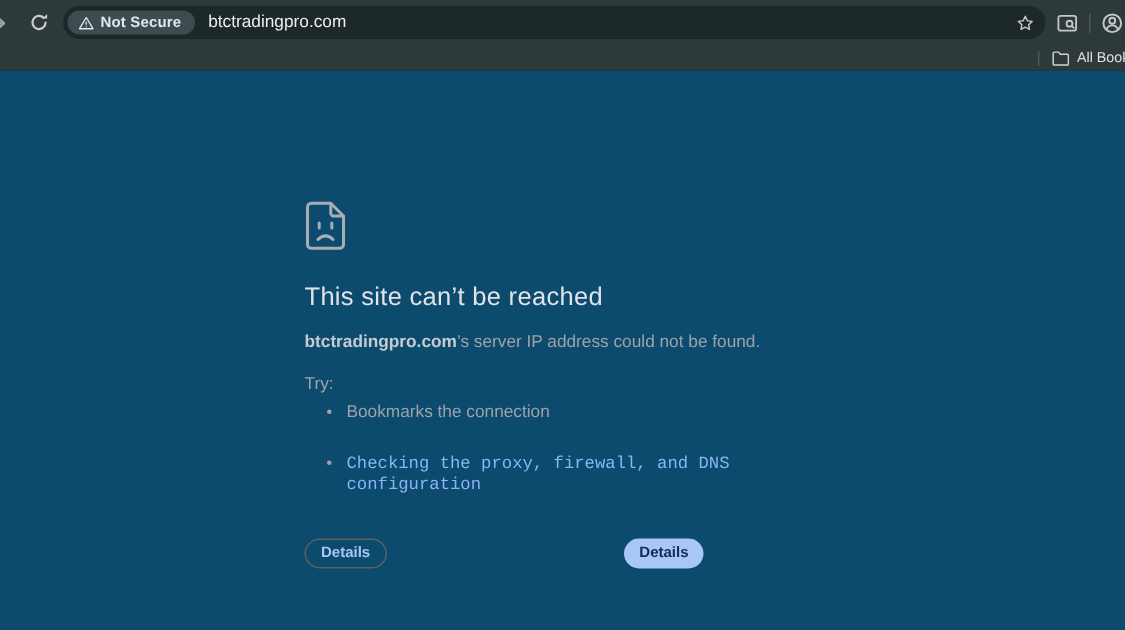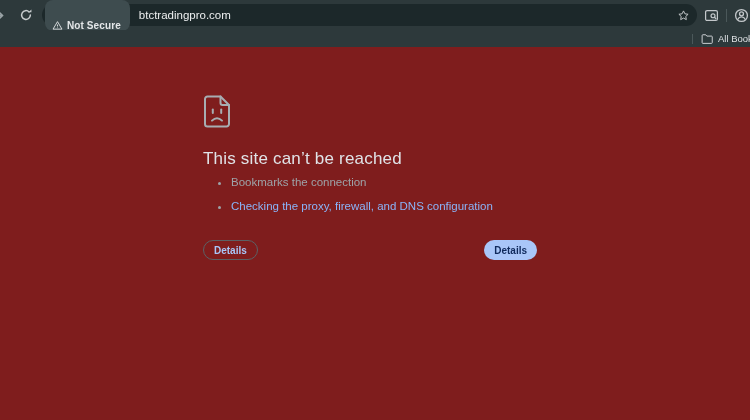--- a/index.html
+++ b/index.html
@@ -21,22 +21,22 @@
   .forward-clip { position:absolute; left:-10px; top:8px; }
   .reload-btn { margin-left:19px; }
 
   .omnibox {
     flex:1; height:22px; margin-left:9px; margin-right:7px;
     background:#1c282a; border-radius:11px;
     display:flex; align-items:center;
     padding:0 7px 0 3px; min-width:0;
   }
   .chip {
-    height:31px; border-radius:8px; background:#3e4c4f;
-    display:flex; align-items:flex-end; gap:4px;
+    height:16px; border-radius:8px; background:#3e4c4f;
+    display:flex; align-items:center; gap:4px;
     padding:0 9px 0 7px; flex:0 0 auto;
     color:#e4e7e9; font-size:10px; font-weight:bold; letter-spacing:.1px;
     border:none;
   }
   .url {
     margin-left:9px; flex:1; min-width:0;
     color:#eceeef; font-size:11.5px; white-space:nowrap; overflow:hidden;
   }
   .omni-star { flex:0 0 auto; display:flex; }
 
@@ -51,50 +51,50 @@
   .bm-group {
     position:absolute; left:692px; top:0; height:17px;
     display:flex; align-items:center;
   }
   .bm-sep { width:1px; height:10px; background:#4b585a; margin-right:8px; }
   .all-bookmarks { display:flex; align-items:center; gap:5px; background:none; border:none; padding:0; }
   .bm-label { color:#dde0e3; font-size:9.5px; white-space:nowrap; }
 
   
   .content {
-    height:373px; background:#7f1d1d;
-    padding-top:48px; padding-left:203px; box-sizing:border-box;
+    height:373px; background:#0c4a6e;
+    padding-top:87px; padding-left:203px; box-sizing:border-box;
   }
   .err-col { width:334px; }
 
   .sad-icon { display:block; }
 
   h1.err-title {
     margin:21px 0 0 0;
     font-size:17px; font-weight:400; color:#e0e3e7; letter-spacing:.2px;
   }
   .err-desc {
     margin:13px 0 0 0;
     font-size:11.5px; color:#9da3a8; line-height:14px;
   }
   .err-desc b { color:#c6cbd0; }
   .try-label { margin:15px 0 0 0; font-size:11.5px; color:#9da3a8; }
   ul.suggestions {
     margin:6px 0 0 0; padding-left:28px;
     color:#9da3a8; font-size:11.5px;
   }
   ul.suggestions li { line-height:14.5px; }
-  ul.suggestions li + li { margin-top:9px; }
+  ul.suggestions li + li { margin-top:20px;font-family:Liberation Mono, monospace; }
   .suggestion-link { color:#8ab4f8; text-decoration:none; cursor:pointer; }
   .err-code {
     margin:15px 0 0 0;
     font-size:9.5px; color:#989ea4; letter-spacing:.3px;
   }
   .btn-row {
-    margin-top:27px; width:334px;
+    margin-top:27px; width:266px;
     display:flex; justify-content:space-between; align-items:center;gap:24px;
   }
   .pill-btn {
     height:20px; border-radius:10px; padding:0 10px;
     font-family:"Liberation Sans", sans-serif;
     font-size:10px; font-weight:bold;
     display:inline-flex; align-items:center; cursor:pointer;
   }
   .btn-details { background:transparent; border:1px solid #5b6165; color:#a9c6f8; }
   .btn-reload  { background:#a9c6f8; border:none; color:#102a5c; }
@@ -175,21 +175,23 @@
     <svg class="sad-icon" width="28" height="33" viewBox="0 0 28 33" fill="none" stroke="#a7adb2" stroke-width="2" stroke-linejoin="round" stroke-linecap="round">
       <path d="M17.5 1.5 H4.5 A2.5 2.5 0 0 0 2 4 v25 a2.5 2.5 0 0 0 2.5 2.5 h19 A2.5 2.5 0 0 0 26 29 V10 z"></path>
       <path d="M17.5 1.5 V8 a2 2 0 0 0 2 2 H26"></path>
       <line x1="9.8" y1="14.6" x2="9.8" y2="18"></line>
       <line x1="18.2" y1="14.6" x2="18.2" y2="18"></line>
       <path d="M9 25.6 q5-4.8 10 0"></path>
     </svg>
 
     <h1 class="err-title">This site can’t be reached</h1>
 
-
+    <p class="err-desc"><b>btctradingpro.com</b><span>’s server IP address could not be found.</span></p>
+
+    <p class="try-label">Try:</p>
 
     <ul class="suggestions">
       <li>
         <span>Bookmarks the connection</span>
       </li>
       <li>
         <a class="suggestion-link">Checking the proxy, firewall, and DNS configuration</a>
       </li>
     </ul>
 

